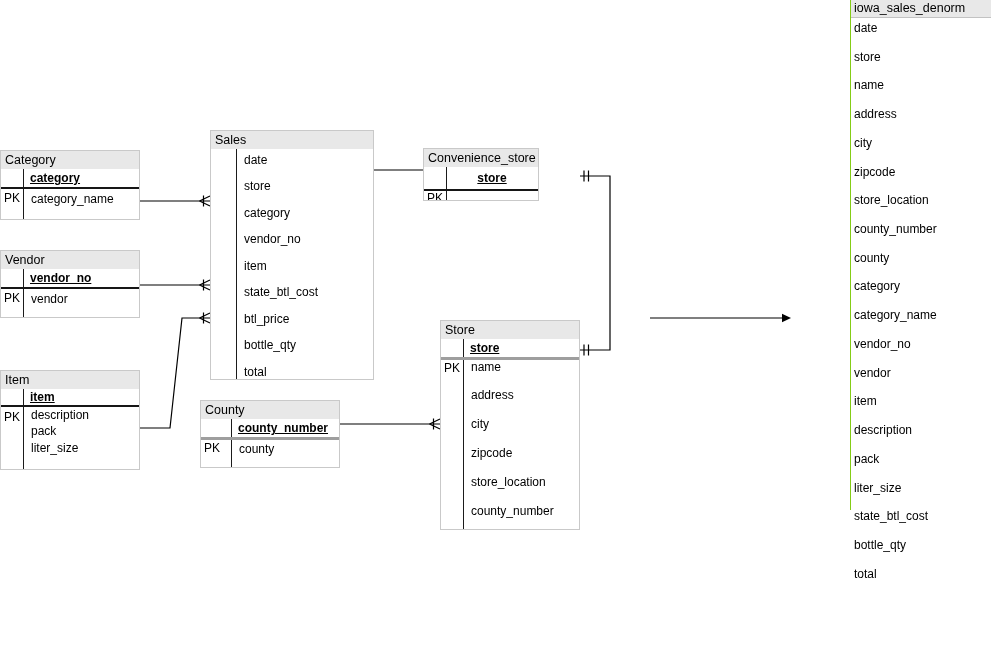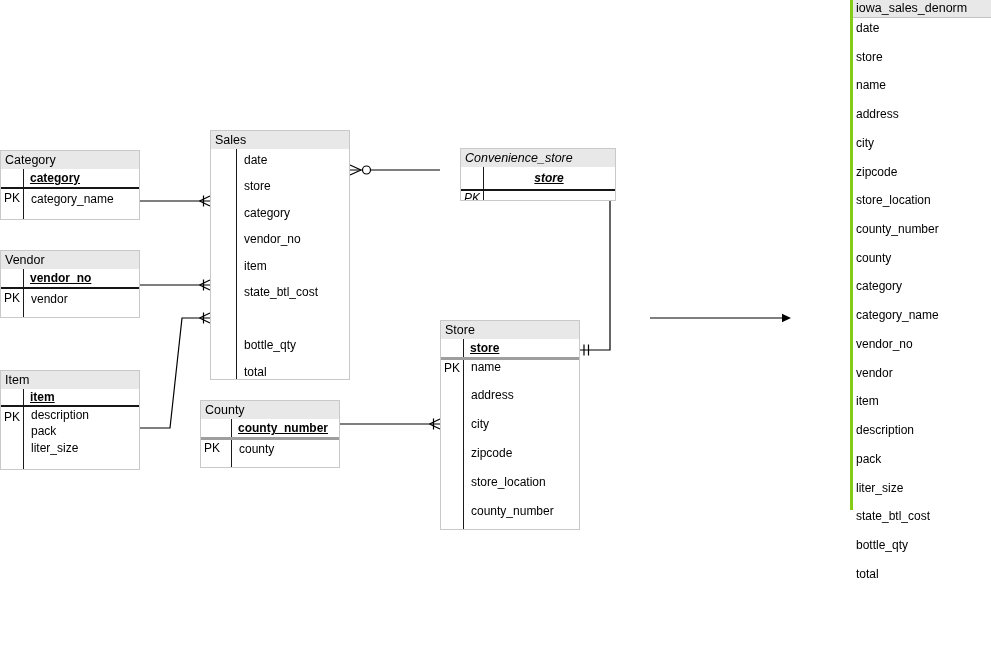--- a/index.html
+++ b/index.html
@@ -17,21 +17,21 @@
   .pkrow{position:absolute;left:0;right:0;display:flex;align-items:center;}
   .pklabel{font-size:12px;padding-left:3px;box-sizing:border-box;flex:0 0 auto;margin-top:40px;}
   .pkfield{font-size:12px;font-weight:bold;text-decoration:underline;padding-left:7px;white-space:nowrap;}
   .pkfield.centered{flex:1;text-align:center;padding-left:0;}
   .divider{position:absolute;left:0;right:0;}
   .divider.dark{height:1.5px;background:#161616;}
   .divider.gray{height:2.5px;background:#9e9e9e;}
   .frow{position:absolute;left:0;right:0;font-size:12px;line-height:15px;box-sizing:border-box;white-space:nowrap;}
   #denorm-panel{
     position:absolute;left:850px;top:0;width:141px;height:510px;z-index:2;
-    border-left:3px solid #84cc16;background:#fff;box-sizing:border-box;
+    border-left:1px solid #84cc16;background:#fff;box-sizing:border-box;
   }
   .phead{height:18px;background:#e8e8e8;border-bottom:1px solid #c2c2c2;
     font-size:12.5px;line-height:17px;padding-left:3px;box-sizing:border-box;white-space:nowrap;}
   .prow{height:28.72px;font-size:12px;line-height:15px;padding:3px 0 0 3px;box-sizing:border-box;white-space:nowrap;}
 </style>
 </head>
 <body>
 
 <svg id="connector-layer" width="991" height="650" viewBox="0 0 991 650" fill="none" stroke="#000" stroke-width="1.2">
   <g>
@@ -102,35 +102,36 @@
         <div class="pkrow" style="top: 0px; height: 16px;">
           <span class="pklabel" style="width: 22px;">PK</span>
           <span class="pkfield">item</span>
         </div>
         <div class="divider dark" style="top: 16px;"></div>
         <div class="frow" style="top: 18px; height: 16.5px; padding: 0.75px 0px 0px 30px;">description</div>
         <div class="frow" style="top: 34.5px; height: 16.5px; padding: 0.75px 0px 0px 30px;">pack</div>
         <div class="frow" style="top: 51px; height: 16.5px; padding: 0.75px 0px 0px 30px;">liter_size</div>
       </div>
     </div>
-    <div class="entity" style="left: 210px; top: 130px; width: 140px; height: 250px;">
+    <div class="entity" style="left: 210px; top: 130px; width: 164px; height: 250px;">
       <div class="ehead">Sales</div>
       <div class="ebody">
         <div class="vsep" style="left: 25px;"></div>
         <div class="frow" style="top: 3px; height: 26.5px; padding: 0.5px 0px 0px 33px;">date</div>
         <div class="frow" style="top: 29.5px; height: 26.5px; padding: 0.5px 0px 0px 33px;">store</div>
         <div class="frow" style="top: 56px; height: 26.5px; padding: 0.5px 0px 0px 33px;">category</div>
         <div class="frow" style="top: 82.5px; height: 26.5px; padding: 0.5px 0px 0px 33px;">vendor_no</div>
         <div class="frow" style="top: 109px; height: 26.5px; padding: 0.5px 0px 0px 33px;">item</div>
         <div class="frow" style="top: 135.5px; height: 26.5px; padding: 0.5px 0px 0px 33px;">state_btl_cost</div>
+        <div class="frow" style="top: 162px; height: 26.5px; padding: 0.5px 0px 0px 33px;">btl_price</div>
         <div class="frow" style="top: 188.5px; height: 26.5px; padding: 0.5px 0px 0px 33px;">bottle_qty</div>
         <div class="frow" style="top: 215px; height: 26.5px; padding: 0.5px 0px 0px 33px;">total</div>
       </div>
     </div>
-    <div class="entity" style="left: 460px; top: 148px; width: 156px; height: 53px; font-style: italic;">
+    <div class="entity" style="left: 423px; top: 148px; width: 116px; height: 53px;">
       <div class="ehead">Convenience_store</div>
       <div class="ebody">
         <div class="vsep" style="left: 22px;"></div>
         <div class="pkrow" style="top: 0px; height: 22px;">
           <span class="pklabel" style="width: 22px;">PK</span>
           <span class="pkfield centered">store</span>
         </div>
         <div class="divider dark" style="top: 22px;"></div>
       </div>
     </div>

